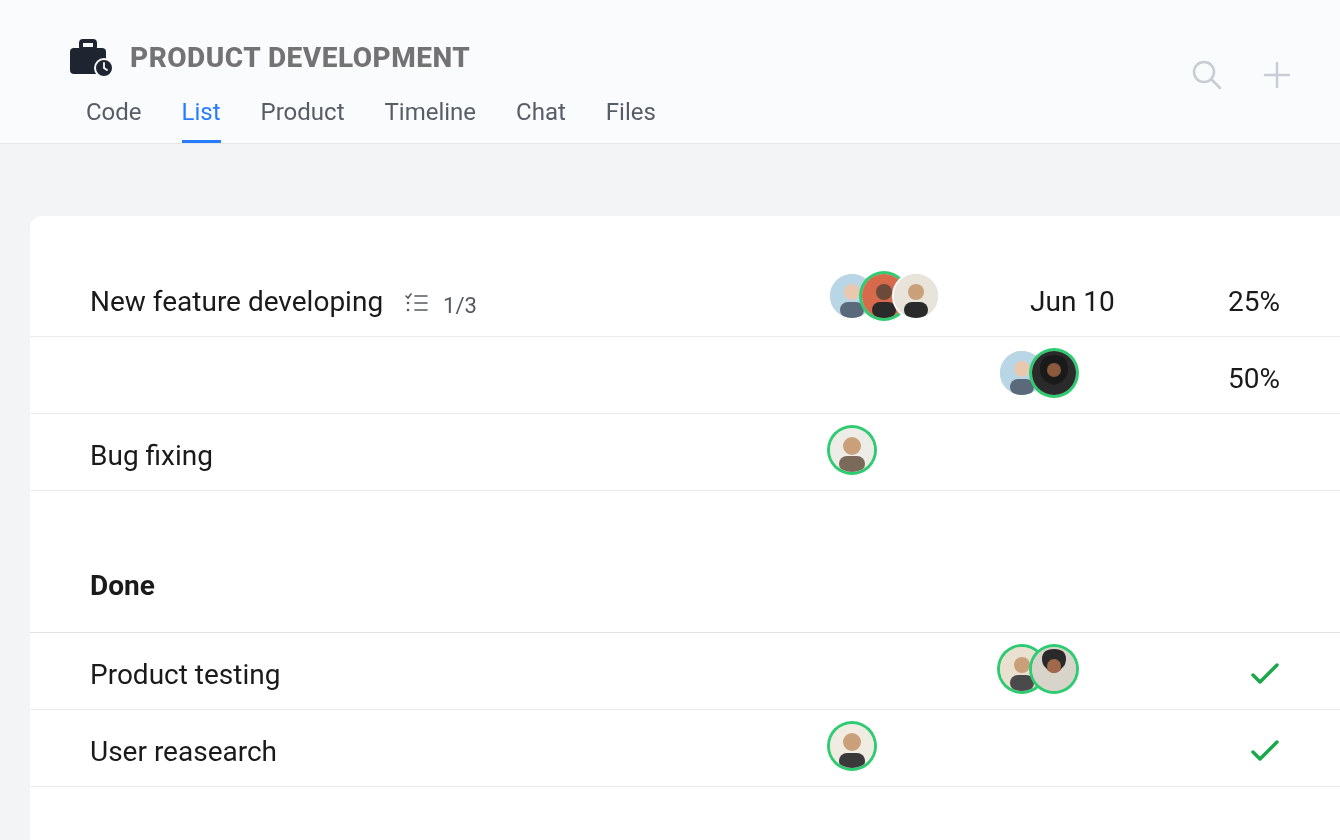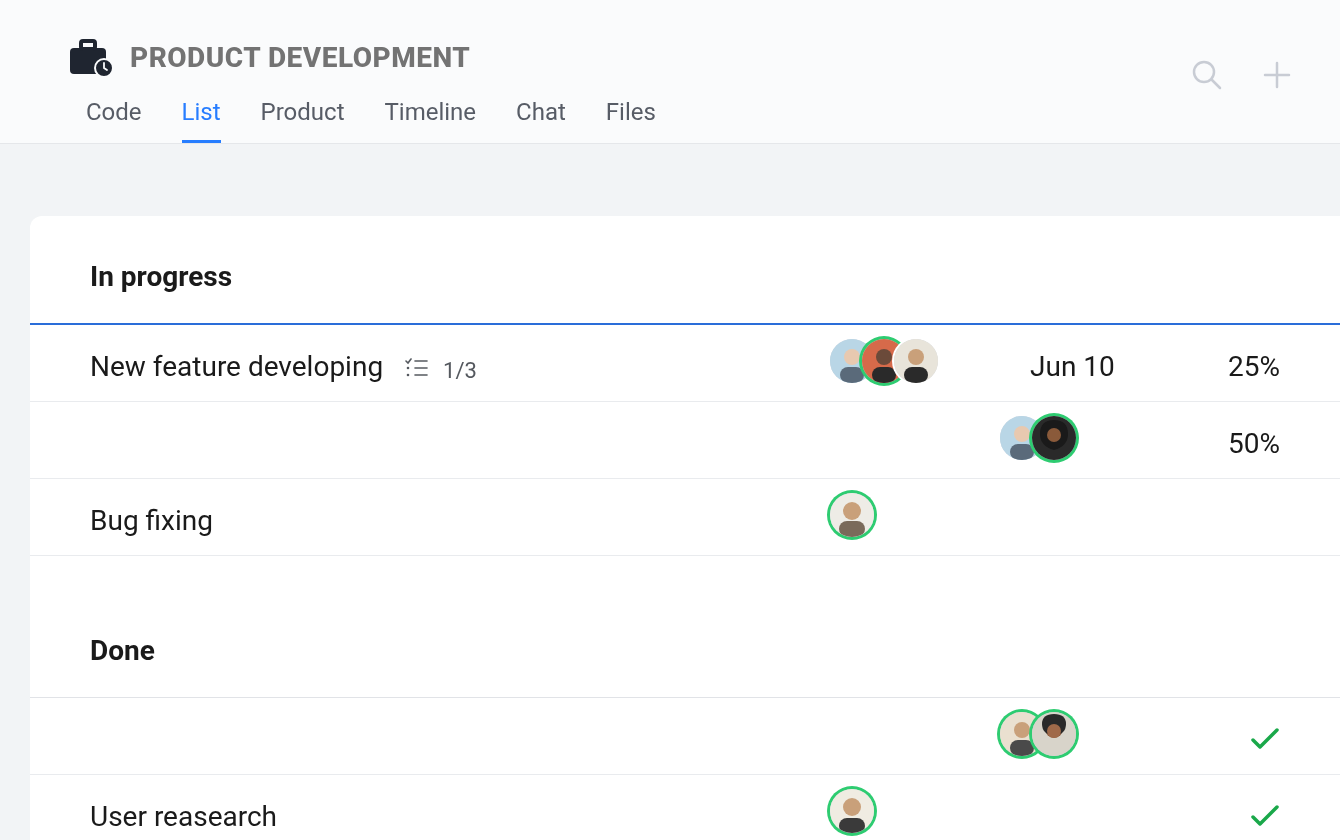--- a/index.html
+++ b/index.html
@@ -180,21 +180,20 @@
         <line x1="15" y1="3" x2="15" y2="27" stroke="currentColor" stroke-width="2.5" stroke-linecap="round"></line>
         <line x1="3" y1="15" x2="27" y2="15" stroke="currentColor" stroke-width="2.5" stroke-linecap="round"></line>
       </svg>
     </span>
   </div>
 </div>
 
 <div class="panel">
 
   <div class="section">
-    <h2 class="section-title">In progress</h2>
 
     <div class="row">
       <span class="task-name">New feature developing</span>
       <span class="checklist-indicator">
         <span>
           <svg width="24" height="20" viewBox="0 0 24 20">
             <path d="M1 3 l2 2 l3 -4" stroke="#55595f" stroke-width="1.6" fill="none" stroke-linecap="round"></path>
             <line x1="10" y1="3" x2="22" y2="3" stroke="#55595f" stroke-width="1.6" stroke-linecap="round"></line>
             <line x1="10" y1="10" x2="22" y2="10" stroke="#55595f" stroke-width="1.6" stroke-linecap="round"></line>
             <line x1="10" y1="17" x2="22" y2="17" stroke="#55595f" stroke-width="1.6" stroke-linecap="round"></line>
@@ -256,20 +255,21 @@
       </span>
       <span class="date"></span>
       <span class="pct"></span>
     </div>
   </div>
 
   <div class="section done">
     <h2 class="section-title">Done</h2>
 
     <div class="row">
+      <span class="task-name">Product testing</span>
       <span class="spacer"></span>
       <span class="avatars">
         <span class="avatar ring-green"><svg viewBox="0 0 44 44">
               <rect width="44" height="44" fill="#eae0d0"></rect>
               <circle cx="22" cy="18" r="8" fill="#c9a07a"></circle>
               <rect x="10" y="28" width="24" height="16" rx="8" fill="#4a4a4a"></rect>
             </svg></span>
         <span class="avatar ring-green"><svg viewBox="0 0 44 44">
               <rect width="44" height="44" fill="#d8d4ca"></rect>
               <circle cx="22" cy="17" r="9" fill="#8a5a3a"></circle>

